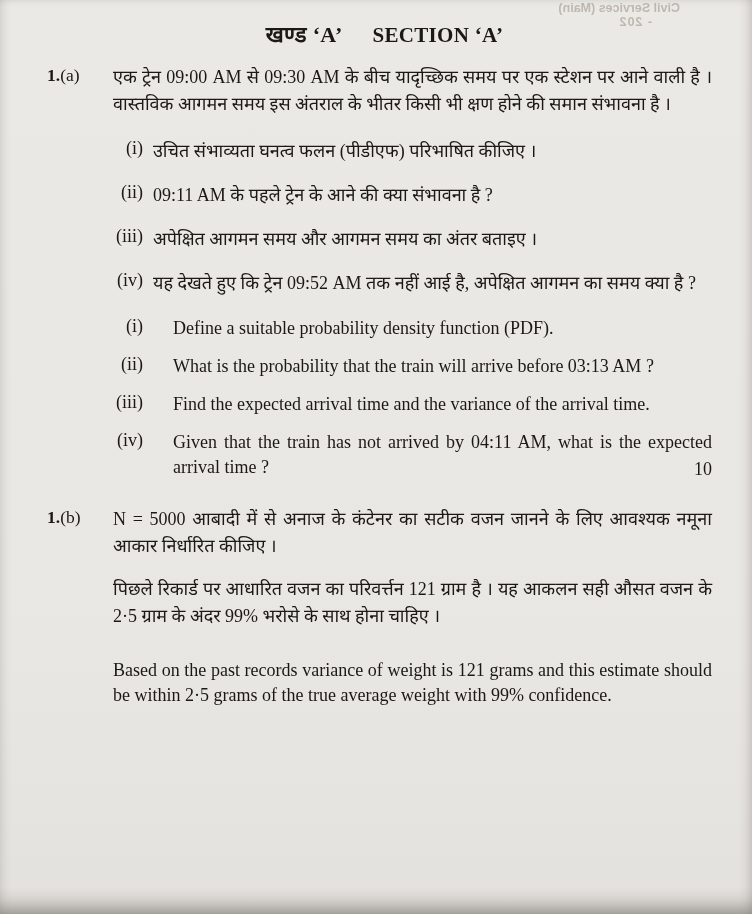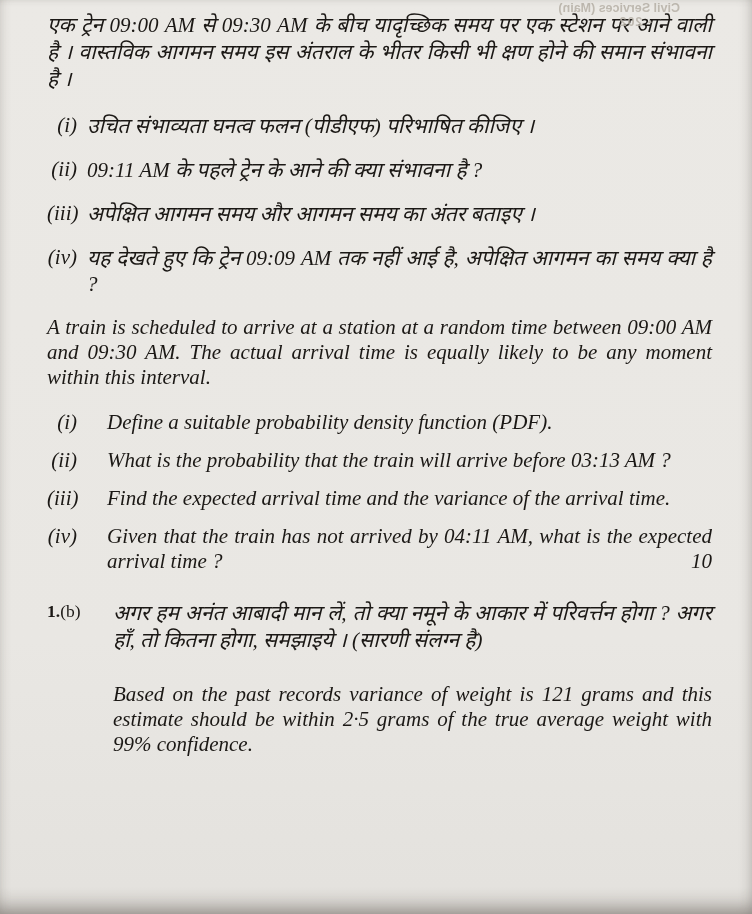--- a/index.html
+++ b/index.html
@@ -42,21 +42,21 @@
     letter-spacing:.3px;
   }
   .sec-header .hin{font-size:22px;margin-right:30px;}
   .q{display:flex;margin-bottom:2px;}
   .qnum{
     flex:none;width:66px;
     font-size:17.5px;padding-top:1px;
     white-space:nowrap;
   }
   .qnum b{font-weight:bold;}
-  .qbody{flex:1;font-size:21px;font-style:italic;}
+  .qbody{flex:1;font-size:18px;}
   .para{
     text-align:justify;
     line-height:27px;
     margin:0 0 16px 0;
   }
   .para.eng{line-height:25px;}
   .items{margin:20px 0 18px 0;}
   .item{display:flex;position:relative;margin-bottom:18px;}
   .items.eng .item{margin-bottom:13px;}
   .inum{flex:none;width:40px;text-align:right;padding-right:10px;box-sizing:border-box;}
@@ -69,46 +69,51 @@
 </head>
 <body>
 
 <div class="page">
 
   <div class="bleed">
     <span>Civil Services (Main)</span>
     <span class="l2">- 202</span>
   </div>
 
+  <div class="sec-header">
+    <span class="hin">खण्ड ‘A’</span><span>SECTION ‘A’</span>
+  </div>
 
   <div class="q">
+    <div class="qnum">
+      <b>1.</b><span>(a)</span>
+    </div>
     <div class="qbody">
 
       <p class="para">एक ट्रेन 09:00 AM से 09:30 AM के बीच यादृच्छिक समय पर एक स्टेशन पर आने वाली है । वास्तविक आगमन समय इस अंतराल के भीतर किसी भी क्षण होने की समान संभावना है ।</p>
 
       <div class="items">
         <div class="item">
           <span class="inum">(i)</span>
           <span class="itext">उचित संभाव्यता घनत्व फलन (पीडीएफ) परिभाषित कीजिए ।</span>
         </div>
         <div class="item">
           <span class="inum">(ii)</span>
           <span class="itext">09:11 AM के पहले ट्रेन के आने की क्या संभावना है ?</span>
         </div>
         <div class="item">
           <span class="inum">(iii)</span>
           <span class="itext">अपेक्षित आगमन समय और आगमन समय का अंतर बताइए ।</span>
         </div>
         <div class="item">
           <span class="inum">(iv)</span>
-          <span class="itext">यह देखते हुए कि ट्रेन 09:09 AM तक नहीं आई है, अपेक्षित आगमन का समय क्या है ?</span>
+          <span class="itext">यह देखते हुए कि ट्रेन 09:52 AM तक नहीं आई है, अपेक्षित आगमन का समय क्या है ?</span>
         </div>
       </div>
 
-      <p class="para eng">A train is scheduled to arrive at a station at a random time between 09:00 AM and 09:30 AM. The actual arrival time is equally likely to be any moment within this interval.</p>
 
       <div class="items eng">
         <div class="item">
           <span class="inum">(i)</span>
           <span class="itext">Define a suitable probability density function (PDF).</span>
         </div>
         <div class="item">
           <span class="inum">(ii)</span>
           <span class="itext">What is the probability that the train will arrive before 03:13 AM ?</span>
         </div>
@@ -125,21 +130,22 @@
 
     </div>
   </div>
 
   <div class="q q1b">
     <div class="qnum">
       <b>1.</b><span>(b)</span>
     </div>
     <div class="qbody">
 
-      <p class="para">अगर हम अनंत आबादी मान लें, तो क्या नमूने के आकार में परिवर्त्तन होगा ? अगर हाँ, तो कितना होगा, समझाइये । (सारणी संलग्न है)</p>
+      <p class="para">N = 5000 आबादी में से अनाज के कंटेनर का सटीक वजन जानने के लिए आवश्यक नमूना आकार निर्धारित कीजिए ।</p>
+      <p class="para">पिछले रिकार्ड पर आधारित वजन का परिवर्त्तन 121 ग्राम है । यह आकलन सही औसत वजन के 2·5 ग्राम के अंदर 99% भरोसे के साथ होना चाहिए ।</p>
 
       <div class="gap-before-eng"></div>
 
       <p class="para eng">Based on the past records variance of weight is 121 grams and this estimate should be within 2·5 grams of the true average weight with 99% confidence.</p>
 
     </div>
   </div>
 
 </div>
 

